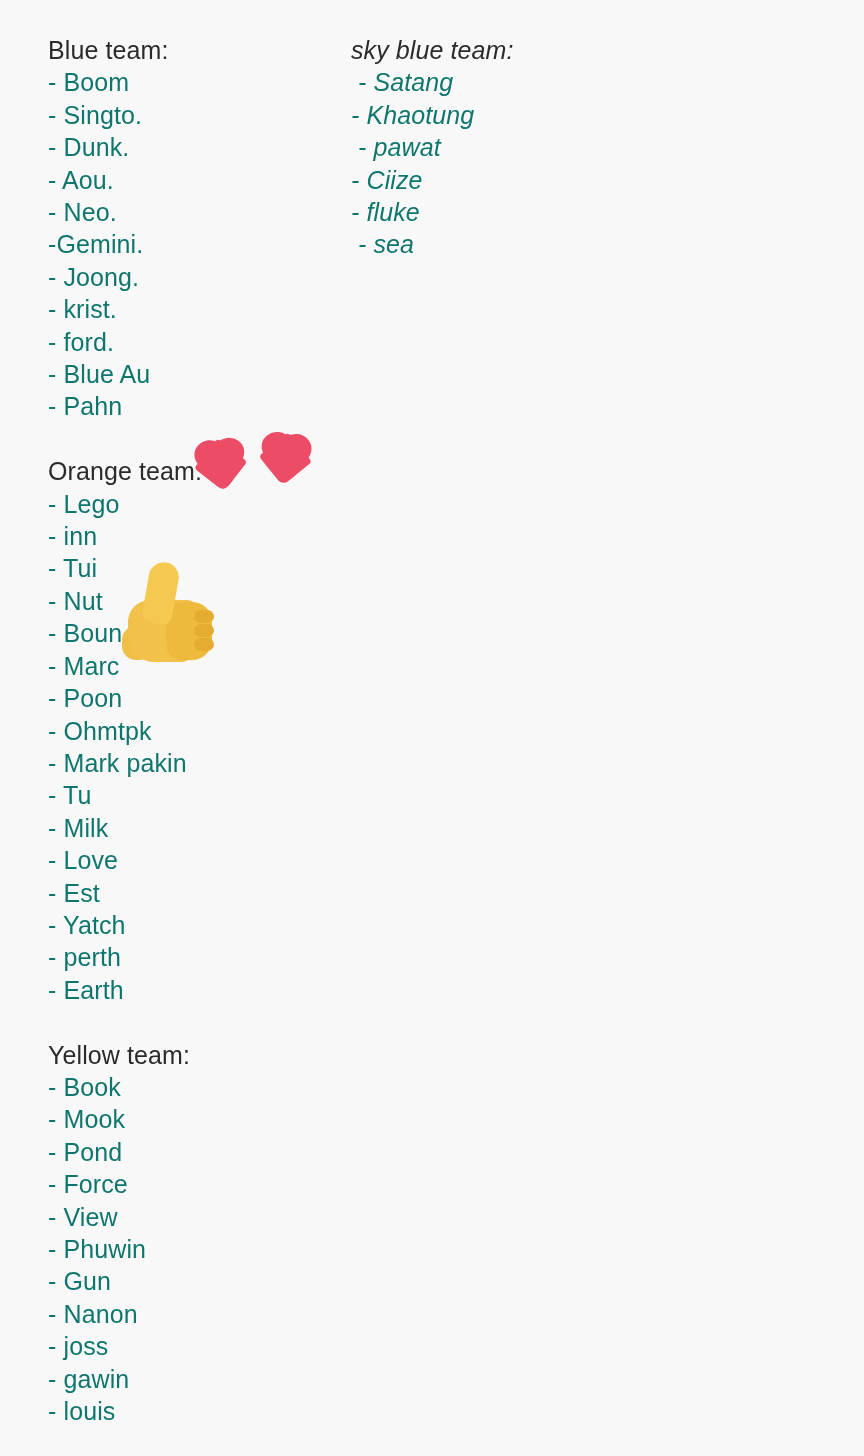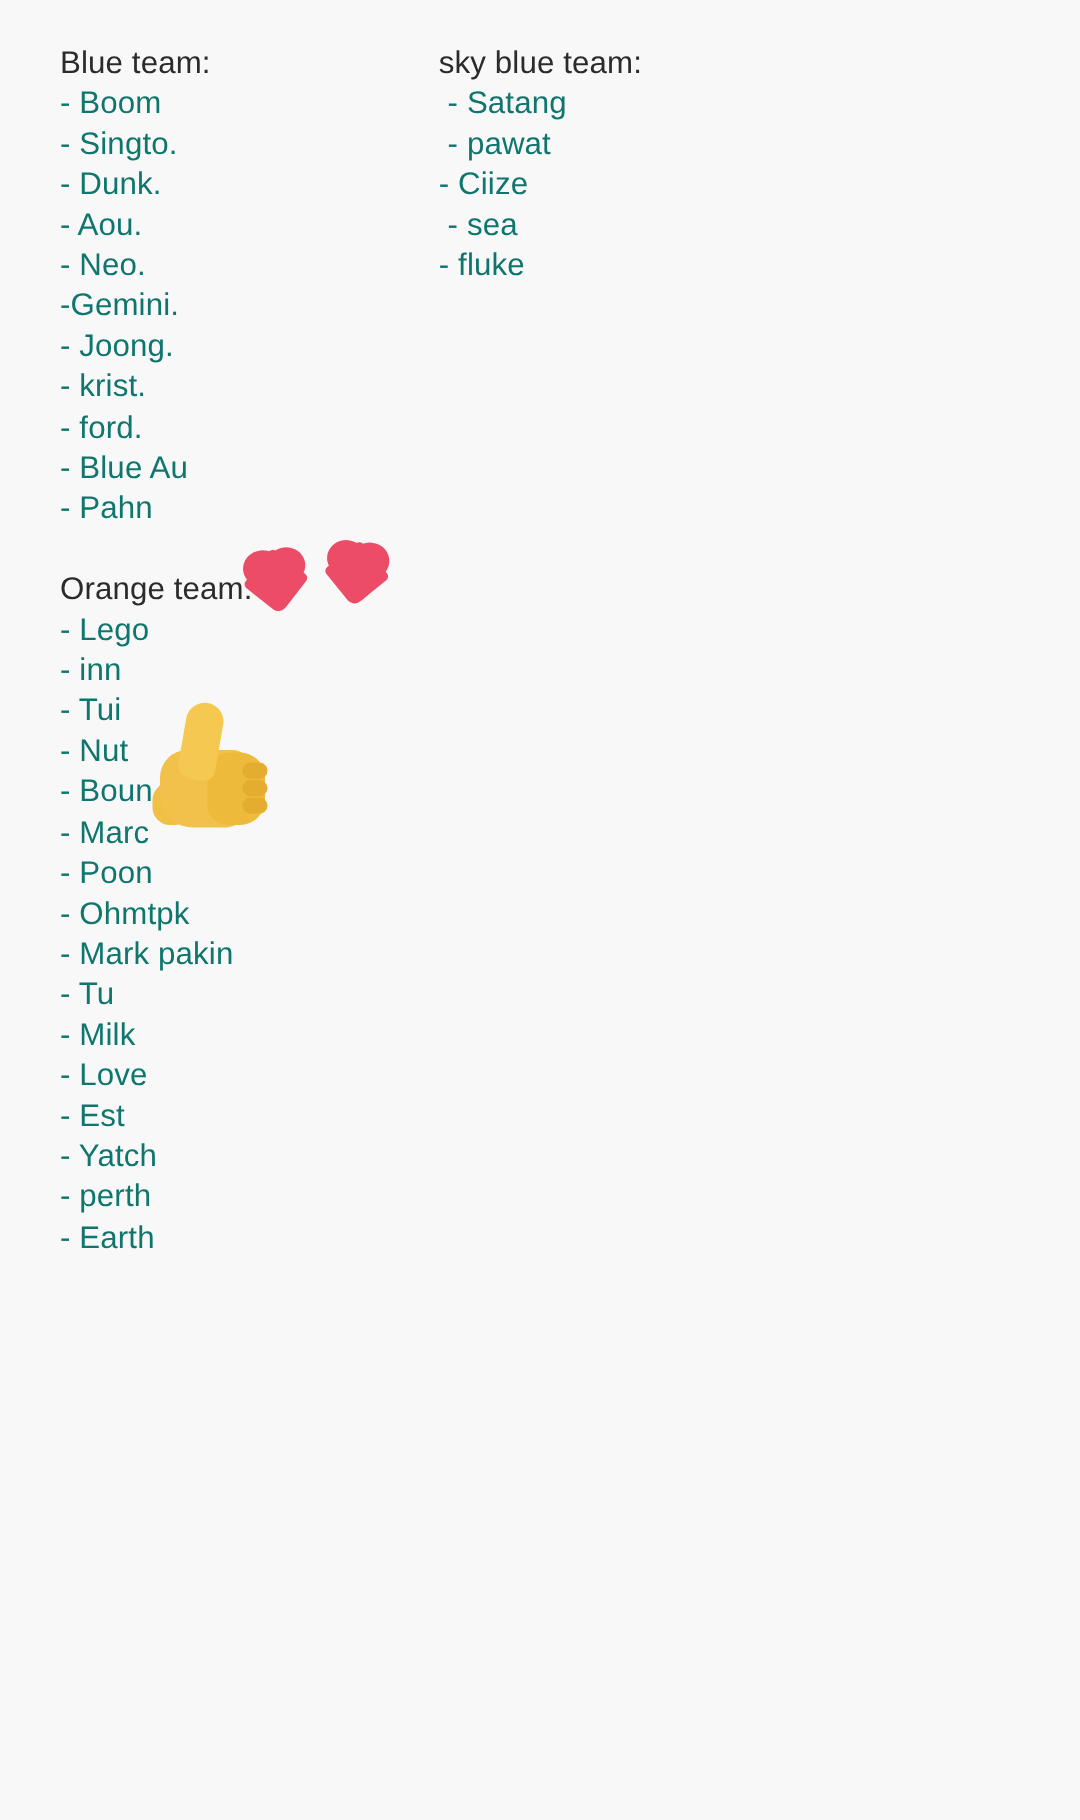--- a/index.html
+++ b/index.html
@@ -19,21 +19,21 @@
     left: 0;
     top: 12px;
     width: 760px;
     height: 1456px;
   }
   .col {
     position: absolute;
     top: 22px;
   }
   .col-left  { left: 48px; }
-  .col-right { left: 351px; }
+  .col-right { left: 351px; font-style: italic; }
 
   .line {
     font-size: 25px;
     line-height: 32.4px;
     color: #0f766e;
     white-space: pre;
     letter-spacing: 0.1px;
     font-weight: 400;
   }
   .line.blank {
@@ -197,31 +197,46 @@
       <div class="line">- Milk</div>
       <div class="line">- Love</div>
       <div class="line">- Est</div>
       <div class="line">- Yatch</div>
       <div class="line">- perth</div>
       <div class="line">- Earth</div>
     </div>
 
     <div class="line blank"></div>
 
+    <div>
+      <div class="heading">Yellow team:</div>
+      <div class="line">- Book</div>
+      <div class="line">- Mook</div>
+      <div class="line">- Pond</div>
+      <div class="line">- Force</div>
+      <div class="line">- View</div>
+      <div class="line">- Phuwin</div>
+      <div class="line">- Gun</div>
+      <div class="line">- Nanon</div>
+      <div class="line">- joss</div>
+      <div class="line">- gawin</div>
+      <div class="line">- louis</div>
+    </div>
 
   </div>
 
   <div class="col col-right">
     <div>
       <div class="heading">sky blue team:</div>
       <div class="line"> - Satang</div>
+      <div class="line">- Khaotung</div>
       <div class="line"> - pawat</div>
       <div class="line">- Ciize</div>
+      <div class="line">- fluke</div>
       <div class="line"> - sea</div>
-      <div class="line">- fluke</div>
     </div>
   </div>
 
   <div class="hearts">
     <div class="heart heart-1">
       <div class="shade"></div>
       <div class="base"></div>
       <div class="lobe l"></div>
       <div class="lobe r"></div>
     </div>

